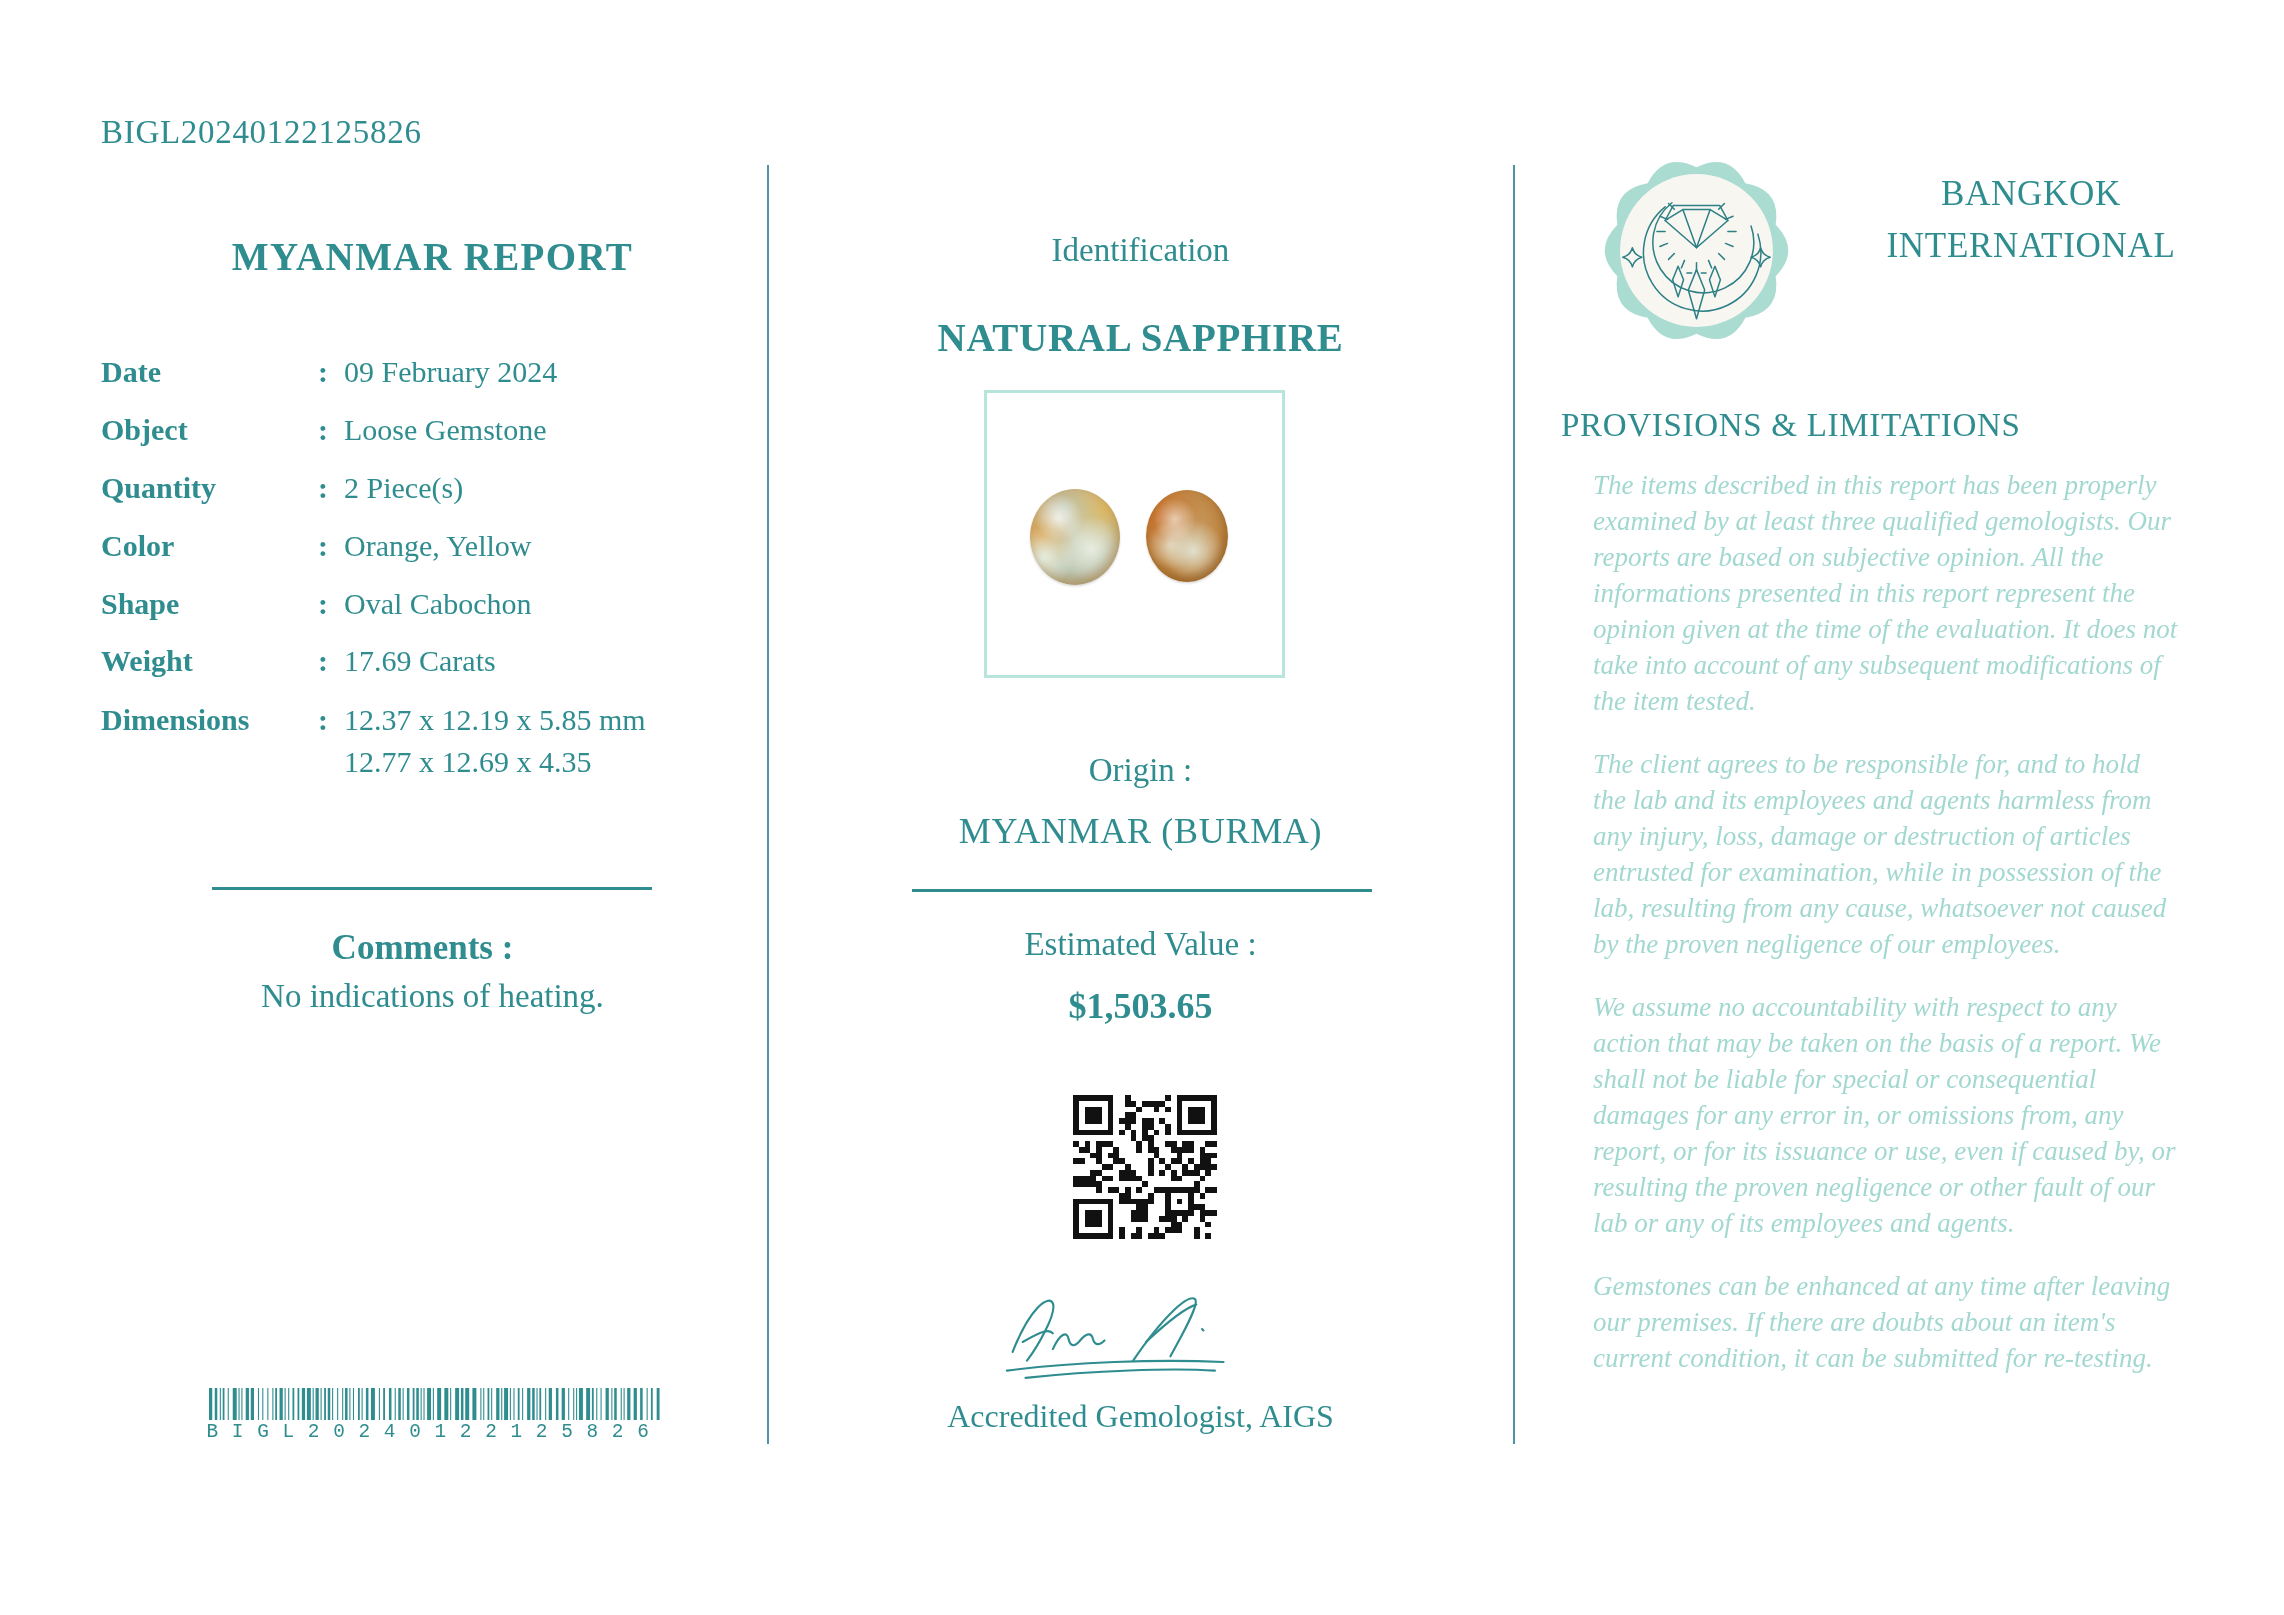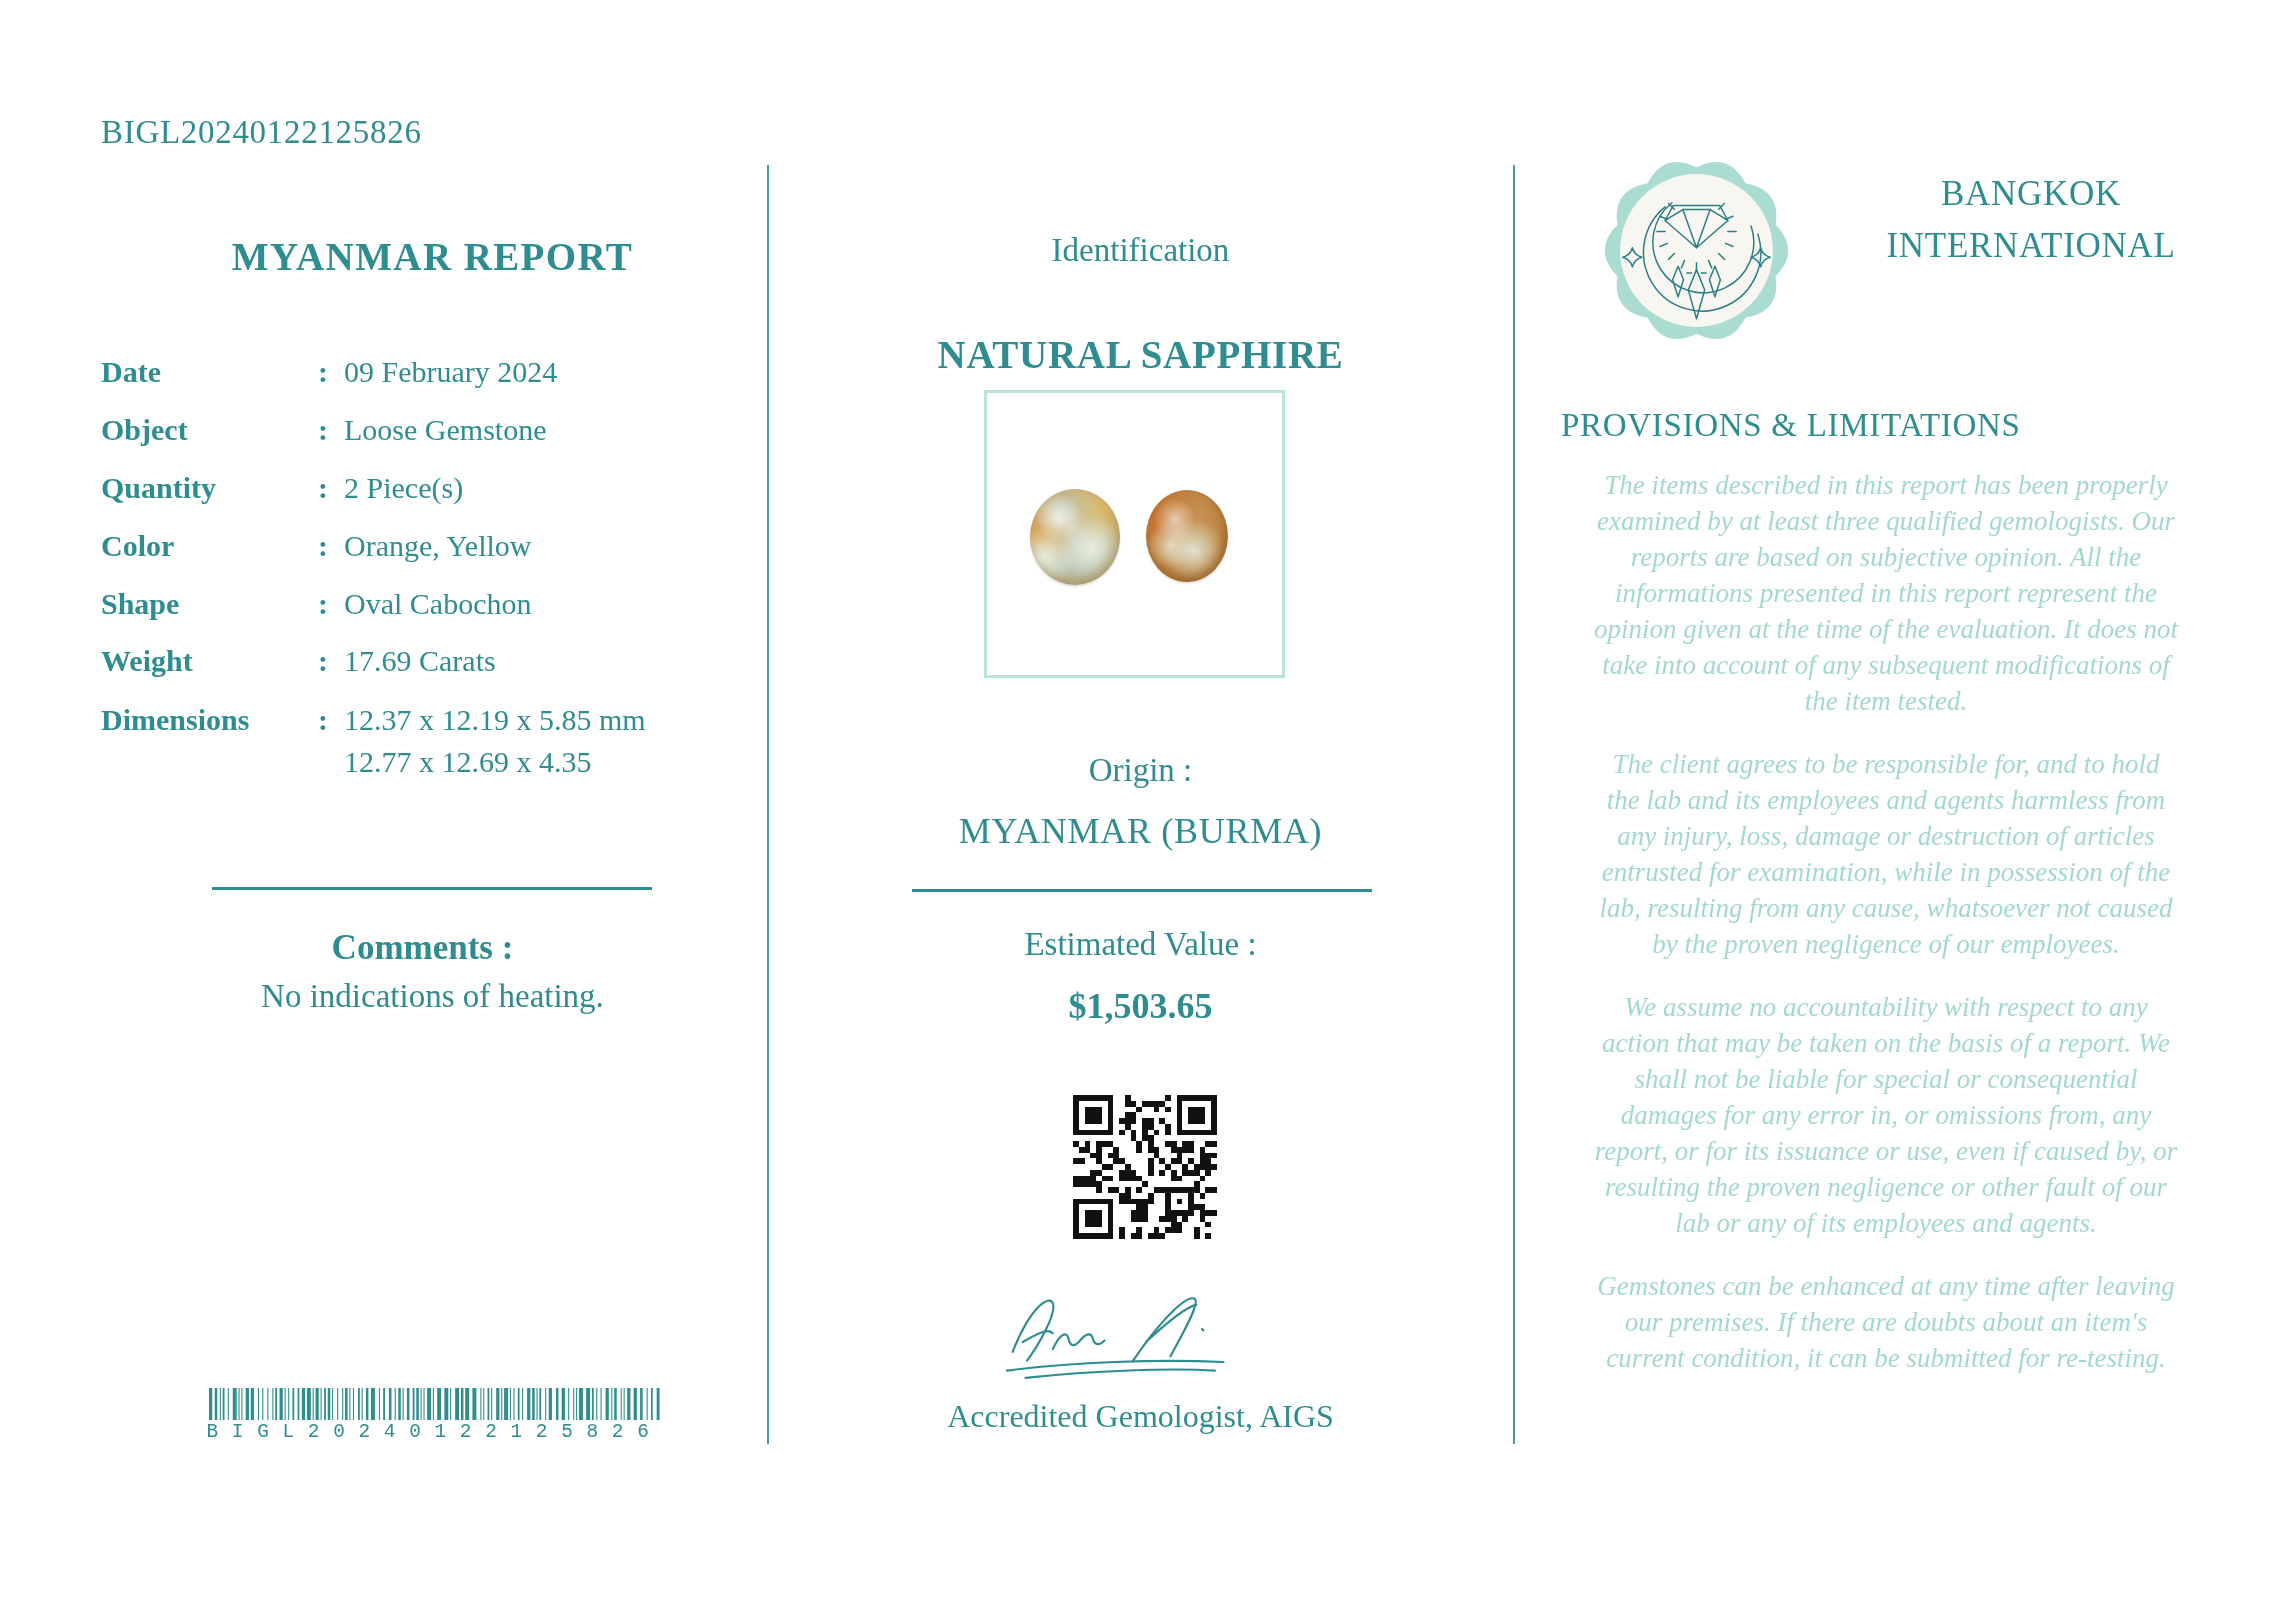--- a/index.html
+++ b/index.html
@@ -32,21 +32,21 @@
                 font-family:"Liberation Mono",monospace;color:var(--teal);}
 
   
   .vdiv{top:165px;height:1279px;width:2.2px;background:var(--divider);}
   .vdiv1{left:767px;}
   .vdiv2{left:1513px;}
 
   
   .col2{left:768px;width:745px;text-align:center;}
   .ident-label{top:232px;font-size:33px;}
-  .stone-name{top:332px;font-size:39px;font-weight:bold;letter-spacing:0.7px;}
+  .stone-name{top:315px;font-size:39px;font-weight:bold;letter-spacing:0.7px;}
   .photo-frame{left:984px;top:390px;width:295px;height:282px;border:3.6px solid var(--frame-mint);background:#fff;}
   .gem{position:absolute;border-radius:50%;}
   #gem-left{left:1030px;top:489px;width:90px;height:96px;
     background:
       radial-gradient(circle at 32% 30%, rgba(255,255,255,.75), rgba(255,255,255,0) 26%),
       radial-gradient(circle at 68% 62%, rgba(235,240,228,.9), rgba(235,240,228,0) 38%),
       radial-gradient(circle at 14% 72%, rgba(236,248,240,.9), rgba(236,248,240,0) 30%),
       radial-gradient(circle at 12% 50%, rgba(222,160,70,.9), rgba(222,160,70,0) 38%),
       radial-gradient(circle at 85% 20%, rgba(226,186,96,.9), rgba(226,186,96,0) 40%),
       radial-gradient(ellipse at 50% 52%, #c9cfba 0%, #bcc5b0 48%, #cdb07c 78%, #c3953f 96%);
@@ -70,21 +70,21 @@
   .signature svg path{stroke:var(--teal);stroke-width:3;fill:none;stroke-linecap:round;}
   .accredited{top:1398px;font-size:32px;}
 
   
   #logo-svg{left:1601px;top:155px;width:191px;height:191px;}
   #logo-svg .art{stroke:#2B7F85;stroke-width:2.2;fill:none;stroke-linejoin:round;stroke-linecap:round;}
   .lab-name{left:1819px;top:168px;width:424px;font-size:35px;line-height:52px;letter-spacing:0.7px;text-align:center;}
   .prov-title{left:1561px;top:407px;width:647px;font-size:33px;letter-spacing:0.7px;text-align:left;}
   .prov-paras{left:1589px;top:467px;width:590px;}
   .prov-paras p{margin:0 0 27px 4px;font-size:27px;line-height:36px;font-style:italic;
-                color:var(--mint);text-align:center;}
+                color:var(--mint);}
 </style>
 </head>
 <body>
 
 <div class="stage">
 
   <div class="abs report-number">BIGL20240122125826</div>
   <div class="abs report-title">MYANMAR REPORT</div>
 
   <div class="abs field-row" style="top:352px">

